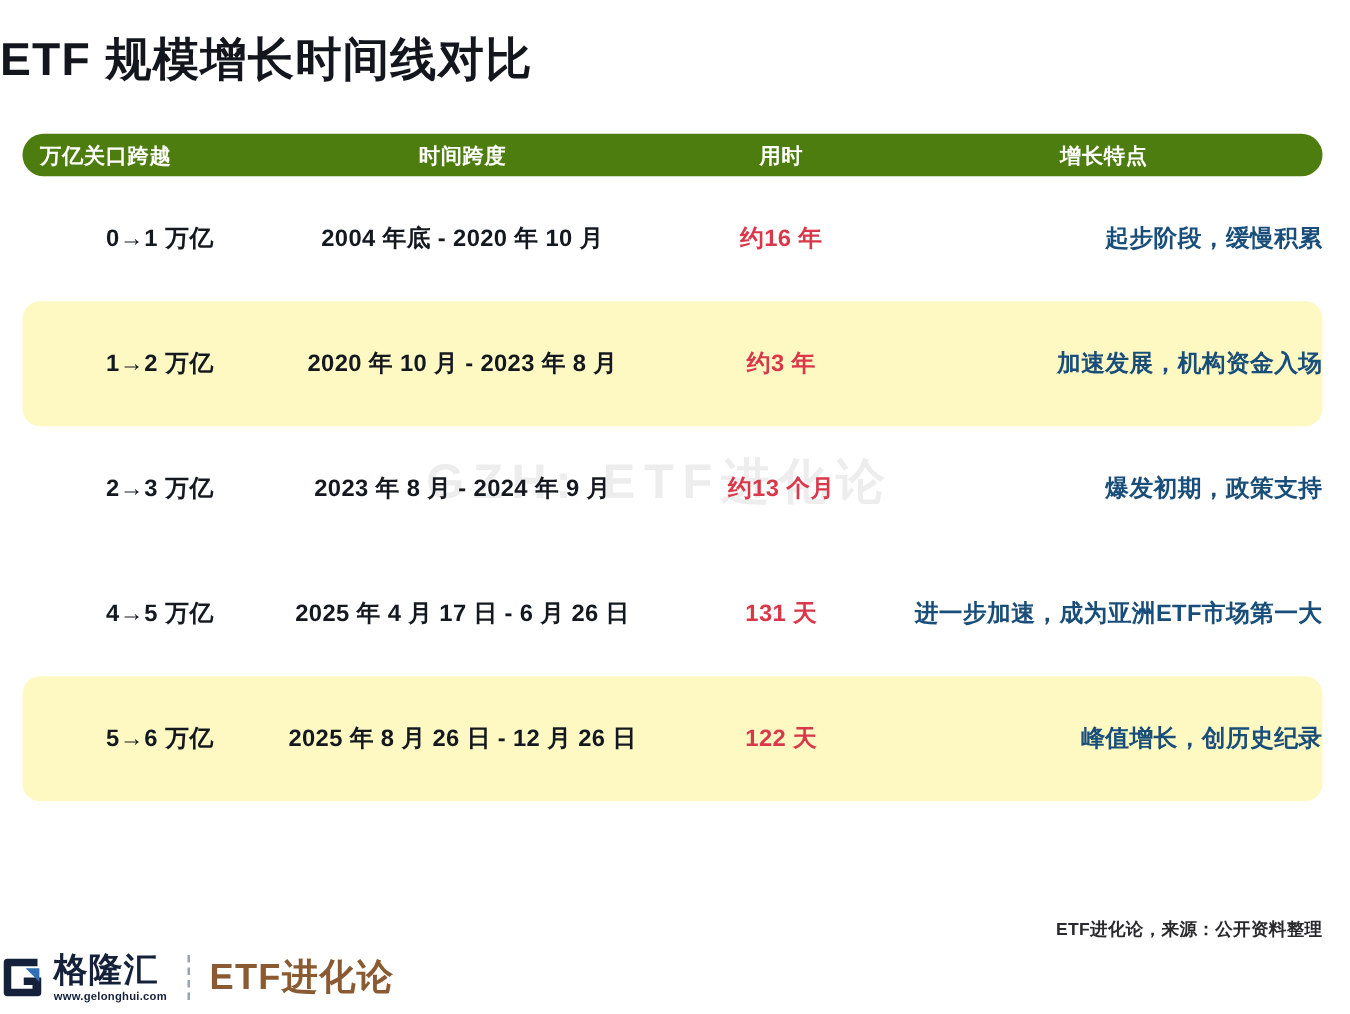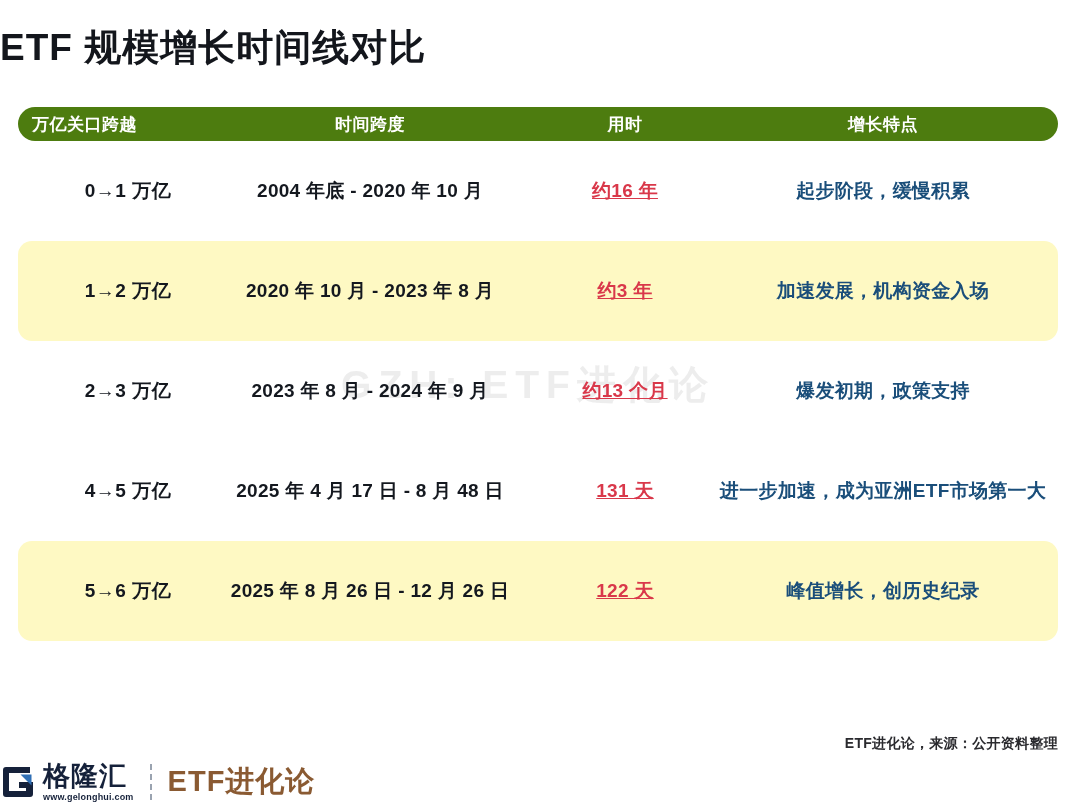--- a/index.html
+++ b/index.html
@@ -101,28 +101,28 @@
     color: #14181f;
     letter-spacing: 0.3px;
     white-space: nowrap;
   }
   .row .c3 {
     font-size: 19px;
     font-weight: bold;
     color: #d9384a;
     letter-spacing: 0.3px;
     white-space: nowrap;
-    text-decoration: underline;
   }
   .row .c4 {
     font-size: 19px;
     font-weight: bold;
     color: #1a4e7a;
     letter-spacing: 0.3px;
     white-space: nowrap;
+    text-align: right;
   }
 
   
   #source-note {
     position: absolute;
     top: 735px;
     right: 22px;
     font-size: 14px;
     font-weight: bold;
     color: #2a2a2e;
@@ -214,21 +214,21 @@
   <div class="row">
     <div class="c1">2→3 万亿</div>
     <div class="c2">2023 年 8 月 - 2024 年 9 月</div>
     <div class="c3">约13 个月</div>
     <div class="c4">爆发初期，政策支持</div>
   </div>
 
 
   <div class="row">
     <div class="c1">4→5 万亿</div>
-    <div class="c2">2025 年 4 月 17 日 - 8 月 48 日</div>
+    <div class="c2">2025 年 4 月 17 日 - 6 月 26 日</div>
     <div class="c3">131 天</div>
     <div class="c4">进一步加速，成为亚洲ETF市场第一大</div>
   </div>
 
   <div class="row shaded">
     <div class="c1">5→6 万亿</div>
     <div class="c2">2025 年 8 月 26 日 - 12 月 26 日</div>
     <div class="c3">122 天</div>
     <div class="c4">峰值增长，创历史纪录</div>
   </div>

